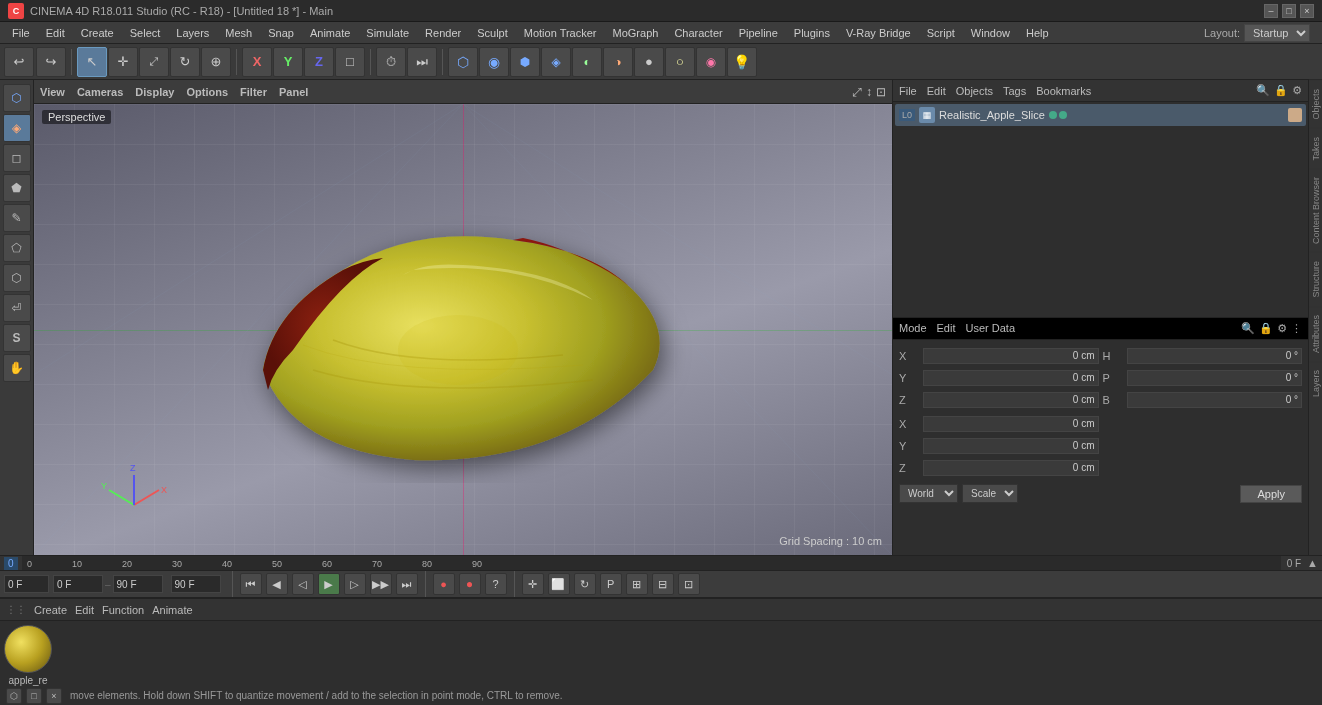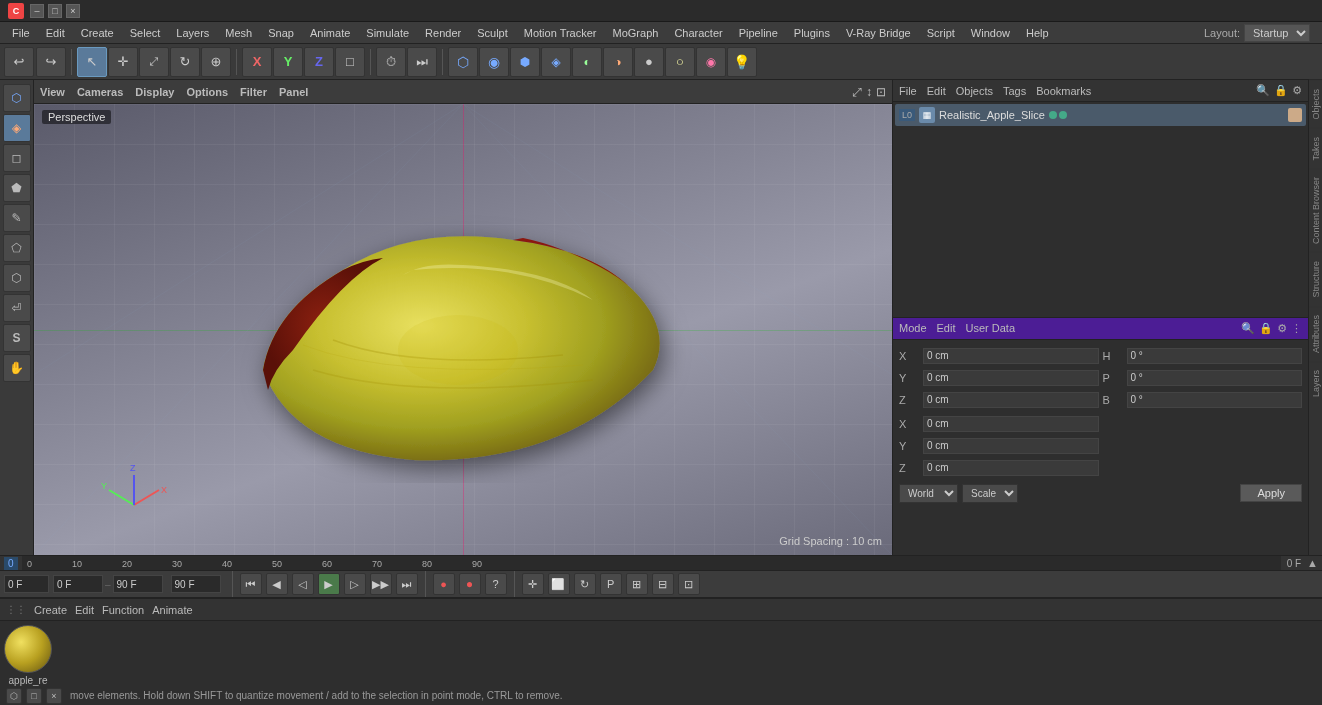--- a/index.html
+++ b/index.html
@@ -264,35 +264,35 @@
     .vis-dot.green { background: #4a8; }
 
     
     #attributes-panel {
       height: 50%;
       display: flex;
       flex-direction: column;
     }
     #attributes-header {
       height: 22px;
-      background: #4c1d95;
+      background: #000000;
       border-bottom: 1px solid #222;
       display: flex;
       align-items: center;
       padding: 0 6px;
       gap: 10px;
     }
     #attributes-content {
       flex: 1;
       background: #2e2e2e;
       padding: 6px;
     }
     .attr-bottom {
       display: flex;
-      align-items: flex-start;
+      align-items: flex-end;
       gap: 4px;
       margin-top: 6px;
     }
     .coord-dropdown {
       background: #4a4a4a;
       border: 1px solid #333;
       color: #ccc;
       font-size: 10px;
       padding: 2px 4px;
       cursor: pointer;
@@ -459,28 +459,30 @@
     }
     .cg-label { font-size: 11px; color: #aaa; }
     .cg-input {
       height: 16px;
       background: #3a3a3a;
       border: 1px solid #444;
       color: #ccc;
       font-size: 10px;
       padding: 0 3px;
       width: 100%;
+      text-align: right;
     }
     .cg-label2 { font-size: 11px; color: #aaa; }
   </style>
 </head>
 <body>
 
 <div id="title-bar">
   <div class="app-icon">C</div>
+  <span class="title-text">CINEMA 4D R18.011 Studio (RC - R18) - [Untitled 18 *] - Main</span>
   <div class="win-controls">
     <div class="win-btn">–</div>
     <div class="win-btn">□</div>
     <div class="win-btn">×</div>
   </div>
 </div>
 
 <div id="menu-bar">
   <span class="menu-item">File</span>
   <span class="menu-item">Edit</span>

